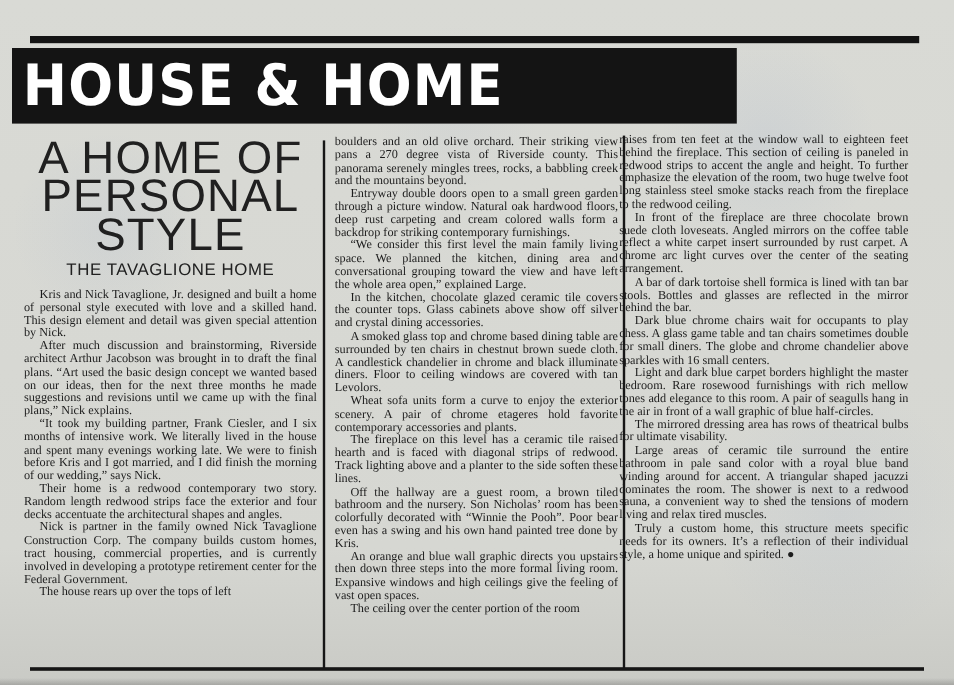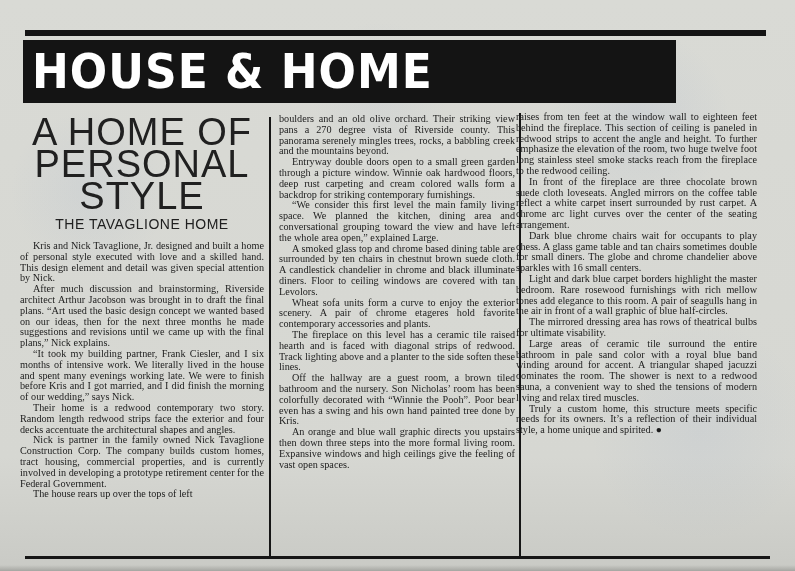--- a/index.html
+++ b/index.html
@@ -15,21 +15,21 @@
       linear-gradient(180deg,#d9dad5 0%, #d6d7d2 80%, #c9cac5 100%);
     overflow:hidden;
     font-family:"Liberation Serif", serif;
     color:#1c1c1c;
   }
   .topbar{
     position:absolute;left:25px;top:30px;width:741px;height:6px;
     background:#141414;
   }
   .banner{
-    position:absolute;left:23px;top:40px;width:653px;height:63px;
+    position:absolute;left:10px;top:40px;width:604px;height:63px;
     background:#141414;
     display:flex;align-items:center;
   }
   .banner-title{
     color:#ffffff;
     font-family:"DejaVu Sans", sans-serif;
     font-weight:bold;
     font-size:44px;
     letter-spacing:1px;
     padding-left:9px;
@@ -102,34 +102,37 @@
     <p>“It took my building partner, Frank Ciesler, and I six months of intensive work. We literally lived in the house and spent many evenings working late. We were to finish before Kris and I got married, and I did finish the morning of our wedding,” says Nick.</p>
     <p>Their home is a redwood contemporary two story. Random length redwood strips face the exterior and four decks accentuate the architectural shapes and angles.</p>
     <p>Nick is partner in the family owned Nick Tavaglione Construction Corp. The company builds custom homes, tract housing, commercial properties, and is currently involved in developing a prototype retirement center for the Federal Government.</p>
     <p>The house rears up over the tops of left</p>
   </div>
 
   <div class="vrule vrule-1"></div>
 
   <div class="col col-2">
     <p class="cont">boulders and an old olive orchard. Their striking view pans a 270 degree vista of Riverside county. This panorama serenely mingles trees, rocks, a babbling creek and the mountains beyond.</p>
-    <p>Entryway double doors open to a small green garden through a picture window. Winnie oak hardwood floors, deep rust carpeting and cream colored walls form a backdrop for striking contemporary furnishings.</p>
+    <p>Entryway double doors open to a small green garden through a picture window. Natural oak hardwood floors, deep rust carpeting and cream colored walls form a backdrop for striking contemporary furnishings.</p>
     <p>“We consider this first level the main family living space. We planned the kitchen, dining area and conversational grouping toward the view and have left the whole area open,” explained Large.</p>
+    <p>In the kitchen, chocolate glazed ceramic tile covers the counter tops. Glass cabinets above show off silver and crystal dining accessories.</p>
     <p>A smoked glass top and chrome based dining table are surrounded by ten chairs in chestnut brown suede cloth. A candlestick chandelier in chrome and black illuminate diners. Floor to ceiling windows are covered with tan Levolors.</p>
     <p>Wheat sofa units form a curve to enjoy the exterior scenery. A pair of chrome etageres hold favorite contemporary accessories and plants.</p>
     <p>The fireplace on this level has a ceramic tile raised hearth and is faced with diagonal strips of redwood. Track lighting above and a planter to the side soften these lines.</p>
     <p>Off the hallway are a guest room, a brown tiled bathroom and the nursery. Son Nicholas’ room has been colorfully decorated with “Winnie the Pooh”. Poor bear even has a swing and his own hand painted tree done by Kris.</p>
     <p>An orange and blue wall graphic directs you upstairs then down three steps into the more formal living room. Expansive windows and high ceilings give the feeling of vast open spaces.</p>
+    <p>The ceiling over the center portion of the room</p>
   </div>
 
   <div class="vrule vrule-2"></div>
 
   <div class="col col-3">
     <p class="cont">raises from ten feet at the window wall to eighteen feet behind the fireplace. This section of ceiling is paneled in redwood strips to accent the angle and height. To further emphasize the elevation of the room, two huge twelve foot long stainless steel smoke stacks reach from the fireplace to the redwood ceiling.</p>
     <p>In front of the fireplace are three chocolate brown suede cloth loveseats. Angled mirrors on the coffee table reflect a white carpet insert surrounded by rust carpet. A chrome arc light curves over the center of the seating arrangement.</p>
+    <p>A bar of dark tortoise shell formica is lined with tan bar stools. Bottles and glasses are reflected in the mirror behind the bar.</p>
     <p>Dark blue chrome chairs wait for occupants to play chess. A glass game table and tan chairs sometimes double for small diners. The globe and chrome chandelier above sparkles with 16 small centers.</p>
     <p>Light and dark blue carpet borders highlight the master bedroom. Rare rosewood furnishings with rich mellow tones add elegance to this room. A pair of seagulls hang in the air in front of a wall graphic of blue half-circles.</p>
     <p>The mirrored dressing area has rows of theatrical bulbs for ultimate visability.</p>
     <p>Large areas of ceramic tile surround the entire bathroom in pale sand color with a royal blue band winding around for accent. A triangular shaped jacuzzi dominates the room. The shower is next to a redwood sauna, a convenient way to shed the tensions of modern living and relax tired muscles.</p>
     <p>Truly a custom home, this structure meets specific needs for its owners. It’s a reflection of their individual style, a home unique and spirited.  ●</p>
   </div>
 
   <div class="bottomrule"></div>
   <div class="page-edge"></div>
 

